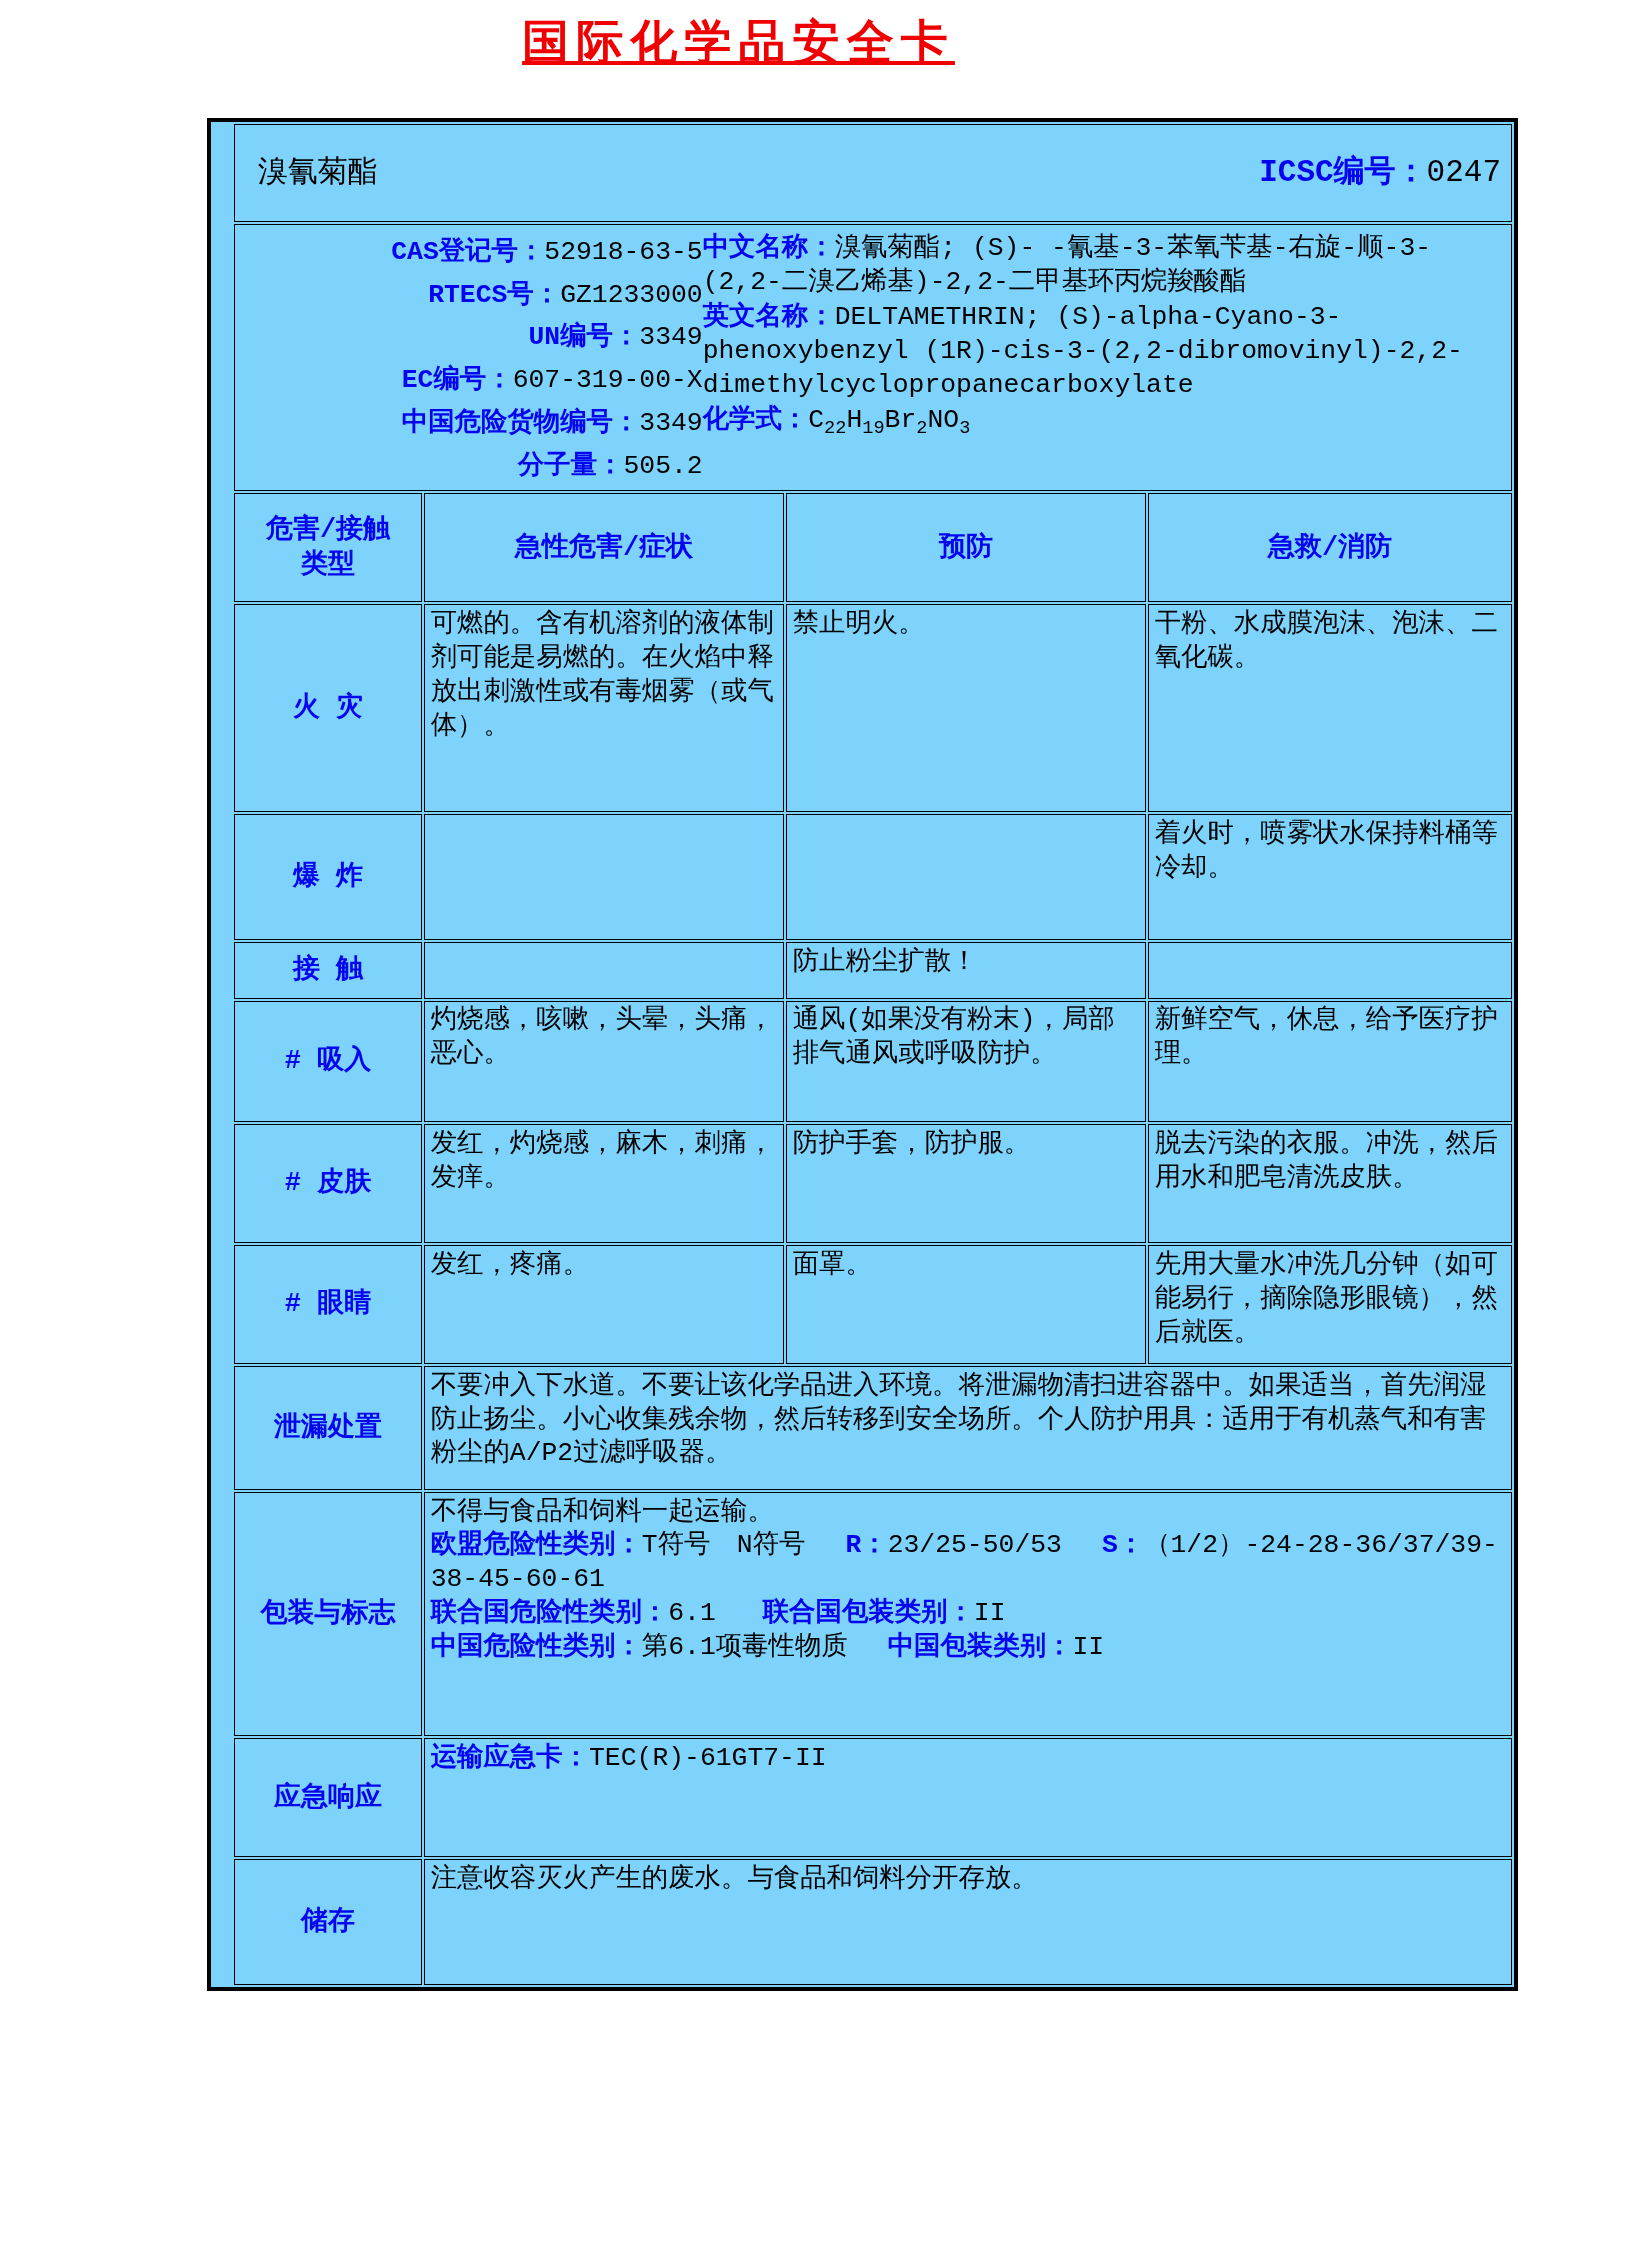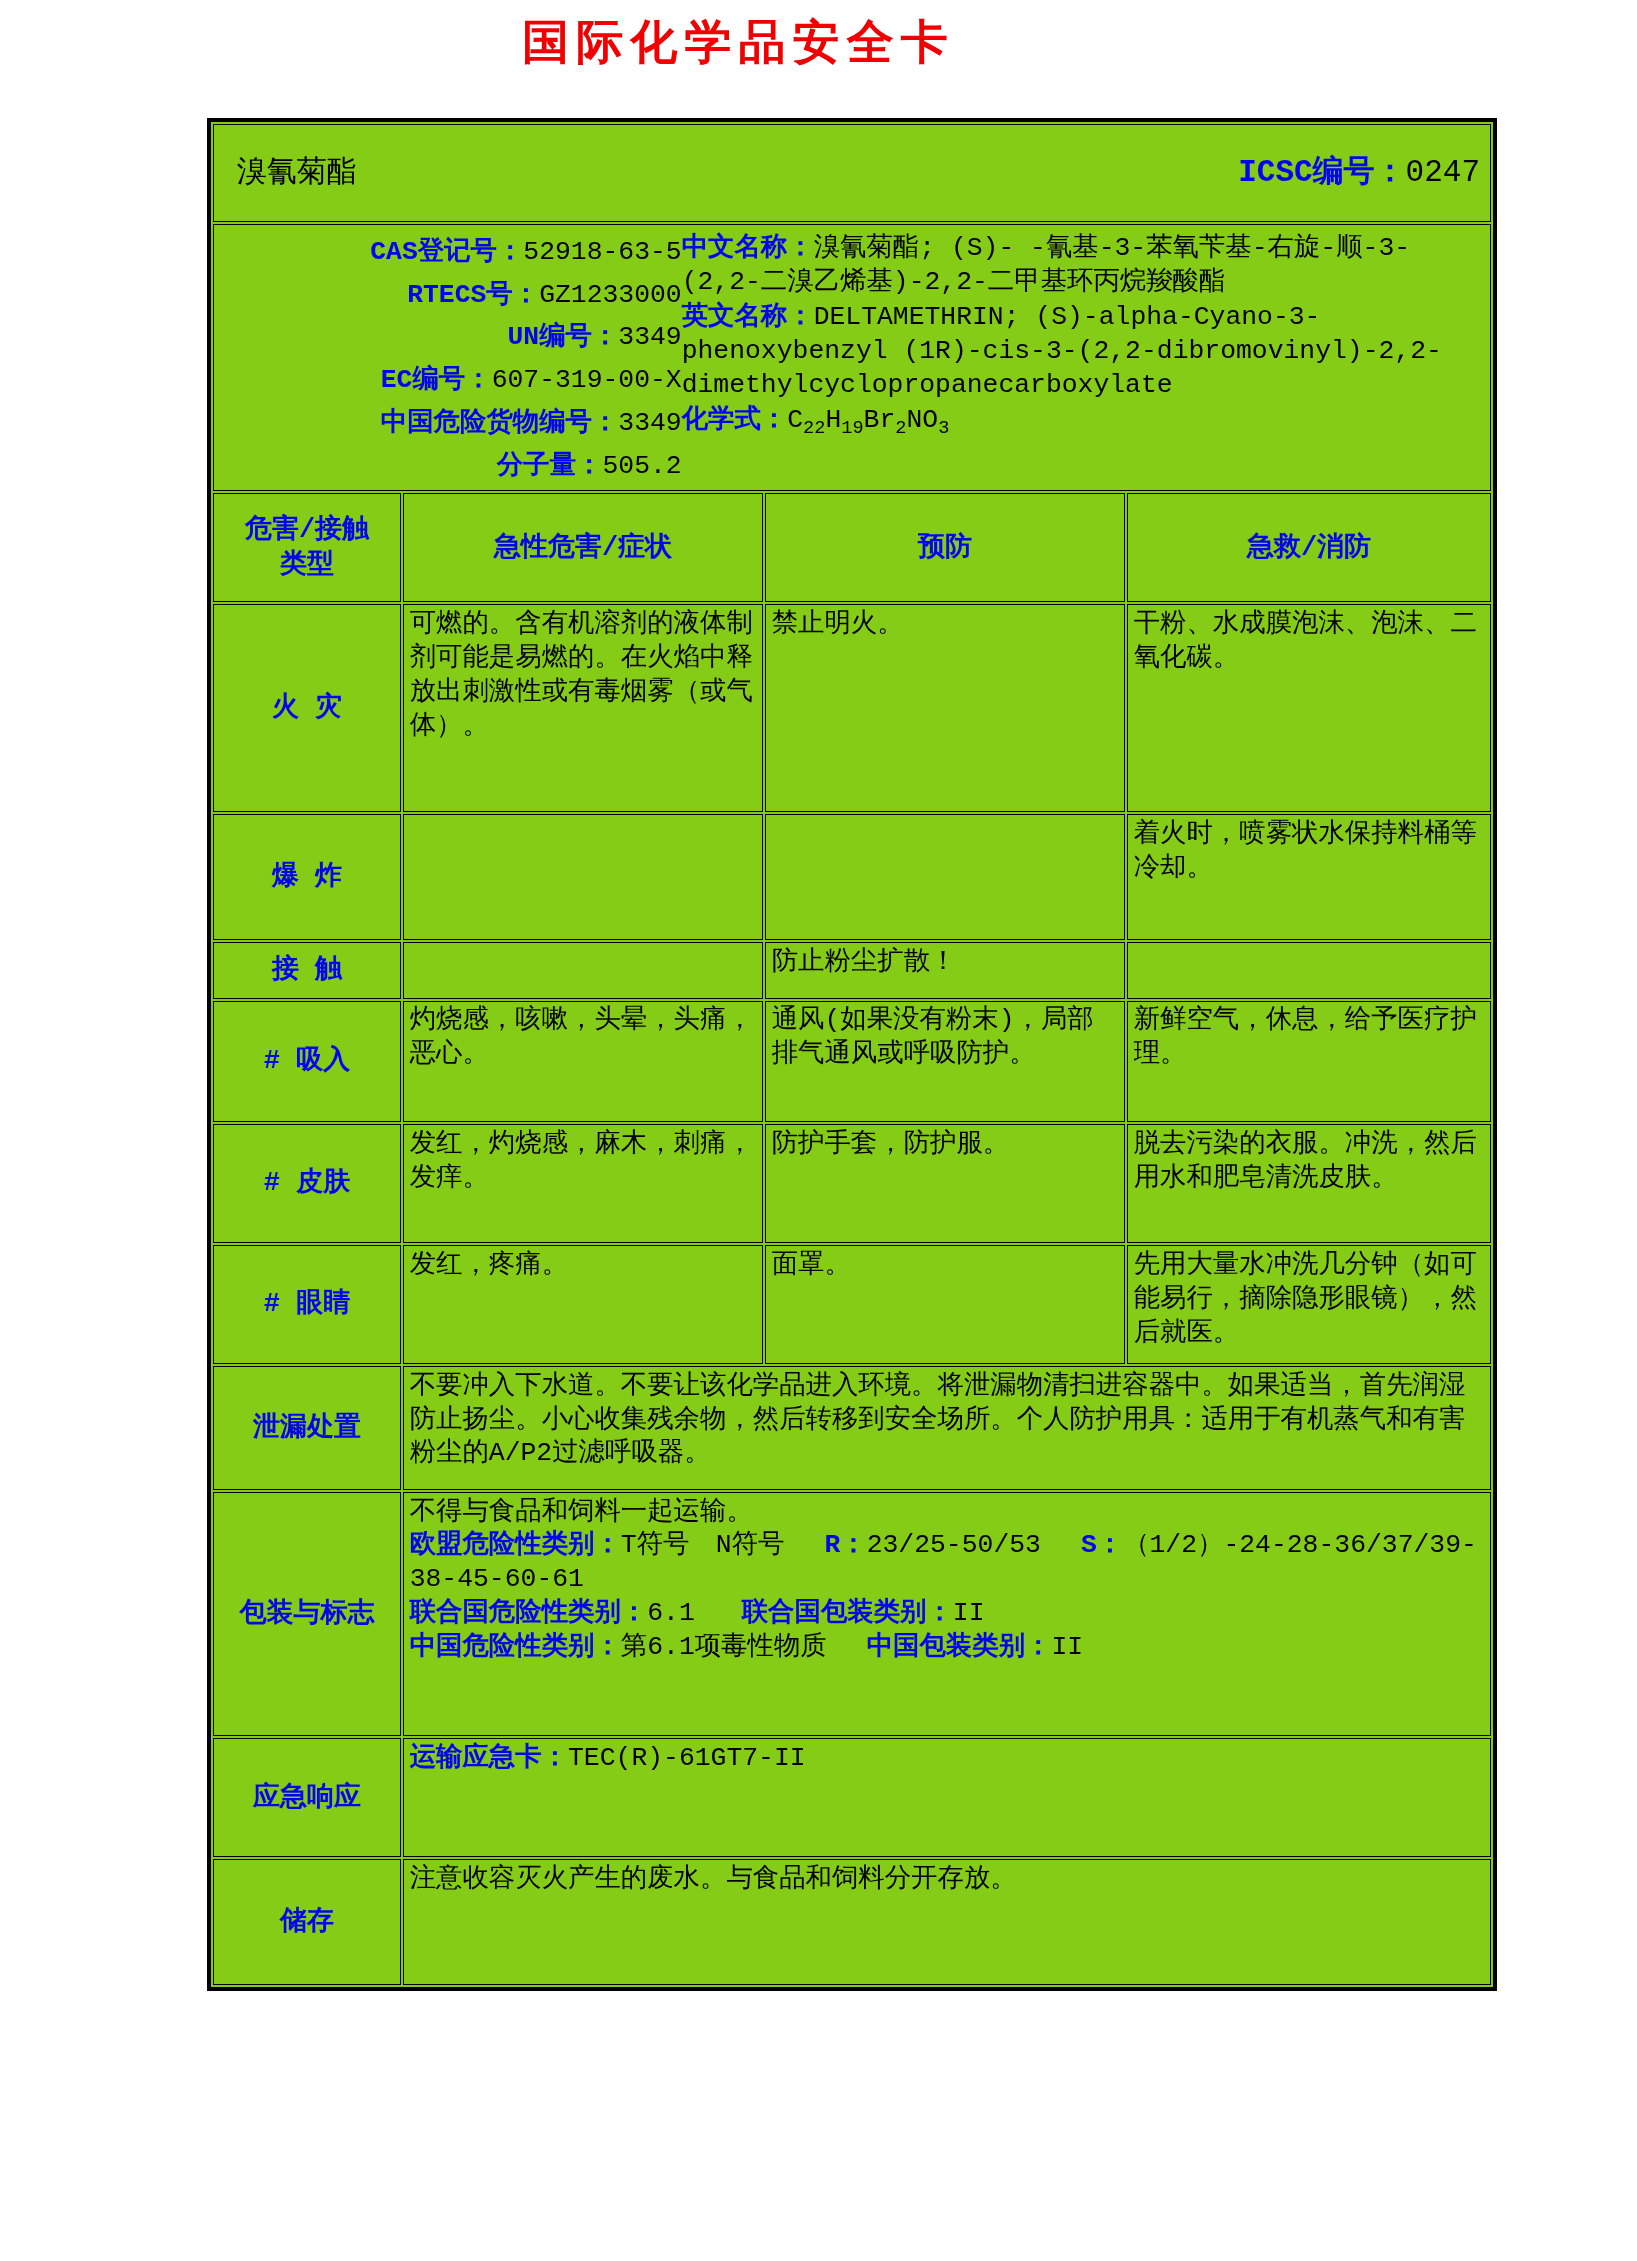--- a/index.html
+++ b/index.html
@@ -5,25 +5,26 @@
   html,body{margin:0;padding:0;background:#ffffff;}
   body{
     width:1638px;height:2261px;position:relative;
     font-family:"Liberation Mono","DejaVu Sans Mono",monospace;
     color:#000;
   }
   .page-title{
     width:1063px;margin:11.4px 0 0 207px;text-align:center;
     font-size:47px;font-weight:bold;color:#f00000;letter-spacing:7.1px;
     font-family:"DejaVu Sans","Liberation Sans",sans-serif;
+    text-decoration:underline;
   }
   table.card{
     margin:44px 4px 0 207px;width:1279px;
     border:4.3px solid #000;border-collapse:separate;border-spacing:2.1px;
-    table-layout:fixed;background:#84cc16;
+    table-layout:fixed;background:#7dd3fc;padding-left:21px;
   }
   col.c1{width:188px}col.c2{width:360px}col.c3{width:360px}col.c4{width:364px}
   td.cell{
     border:1.4px solid #000;vertical-align:top;
     font-size:26.4px;line-height:1.28;padding:2.9px 5.7px;
     word-break:break-word;overflow:hidden;
   }
   td.label{
     color:#0404ee;font-weight:bold;text-align:center;vertical-align:middle;
     font-size:27px;padding:2.9px 1.4px;

